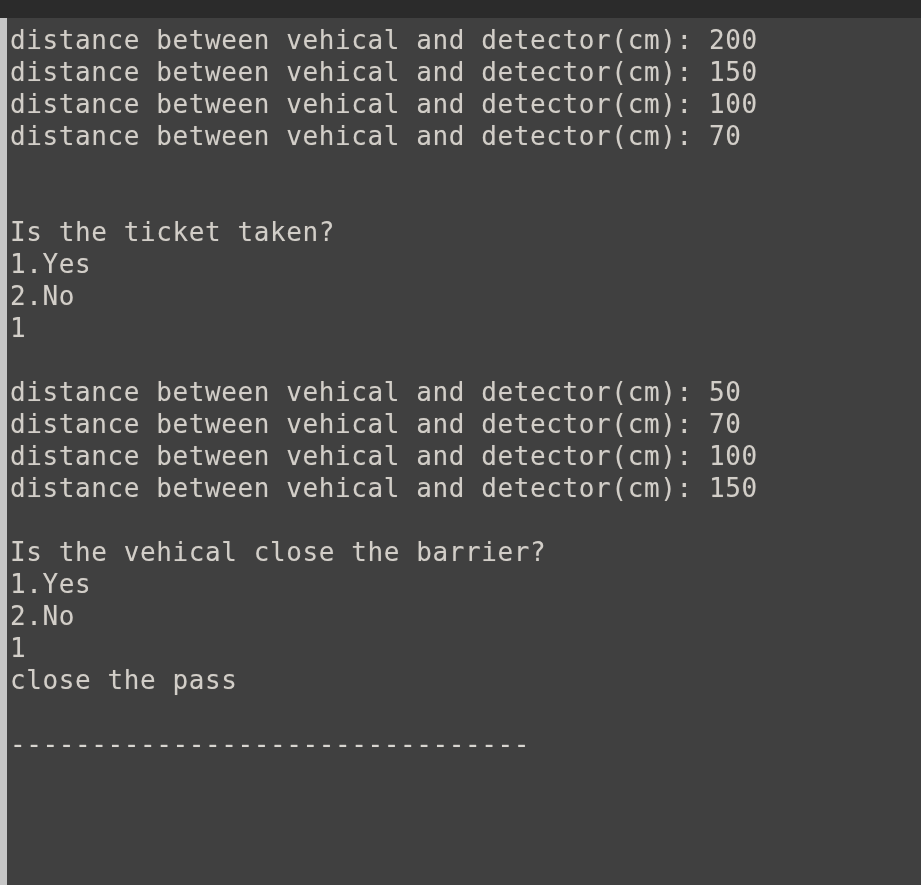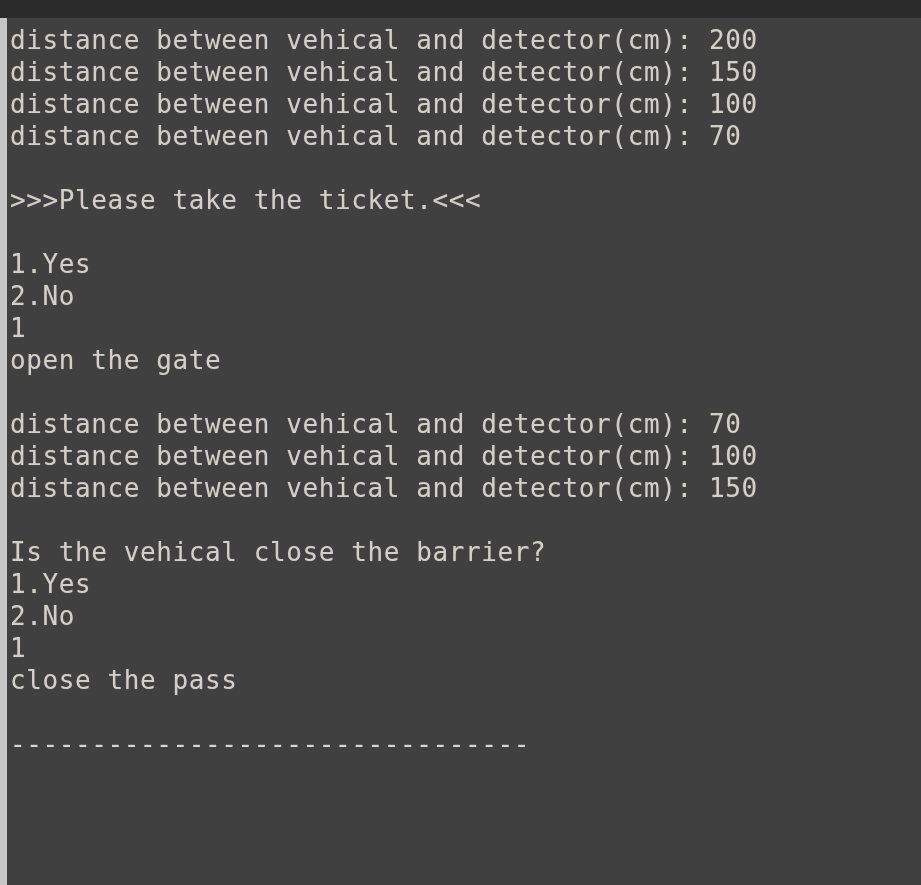--- a/index.html
+++ b/index.html
@@ -78,27 +78,27 @@
   <div id="scrollbar">
     <div id="scrollbar-thumb"></div>
   </div>
 
   <div id="console">
       <span class="line">distance between vehical and detector(cm): 200</span>
       <span class="line">distance between vehical and detector(cm): 150</span>
       <span class="line">distance between vehical and detector(cm): 100</span>
       <span class="line">distance between vehical and detector(cm): 70</span>
       <span class="line blank"></span>
-      <span class="line">&gt;&gt;&gt;Please take the ticket.&lt;&lt;&lt;</span>
       <span class="line blank"></span>
+      <span class="line">Is the ticket taken?</span>
       <span class="line">1.Yes</span>
       <span class="line">2.No</span>
       <span class="line">1</span>
-      <span class="line">open the gate</span>
       <span class="line blank"></span>
+      <span class="line">distance between vehical and detector(cm): 50</span>
       <span class="line">distance between vehical and detector(cm): 70</span>
       <span class="line">distance between vehical and detector(cm): 100</span>
       <span class="line">distance between vehical and detector(cm): 150</span>
       <span class="line blank"></span>
       <span class="line">Is the vehical close the barrier?</span>
       <span class="line">1.Yes</span>
       <span class="line">2.No</span>
       <span class="line">1</span>
       <span class="line">close the pass</span>
       <span class="line blank"></span>

